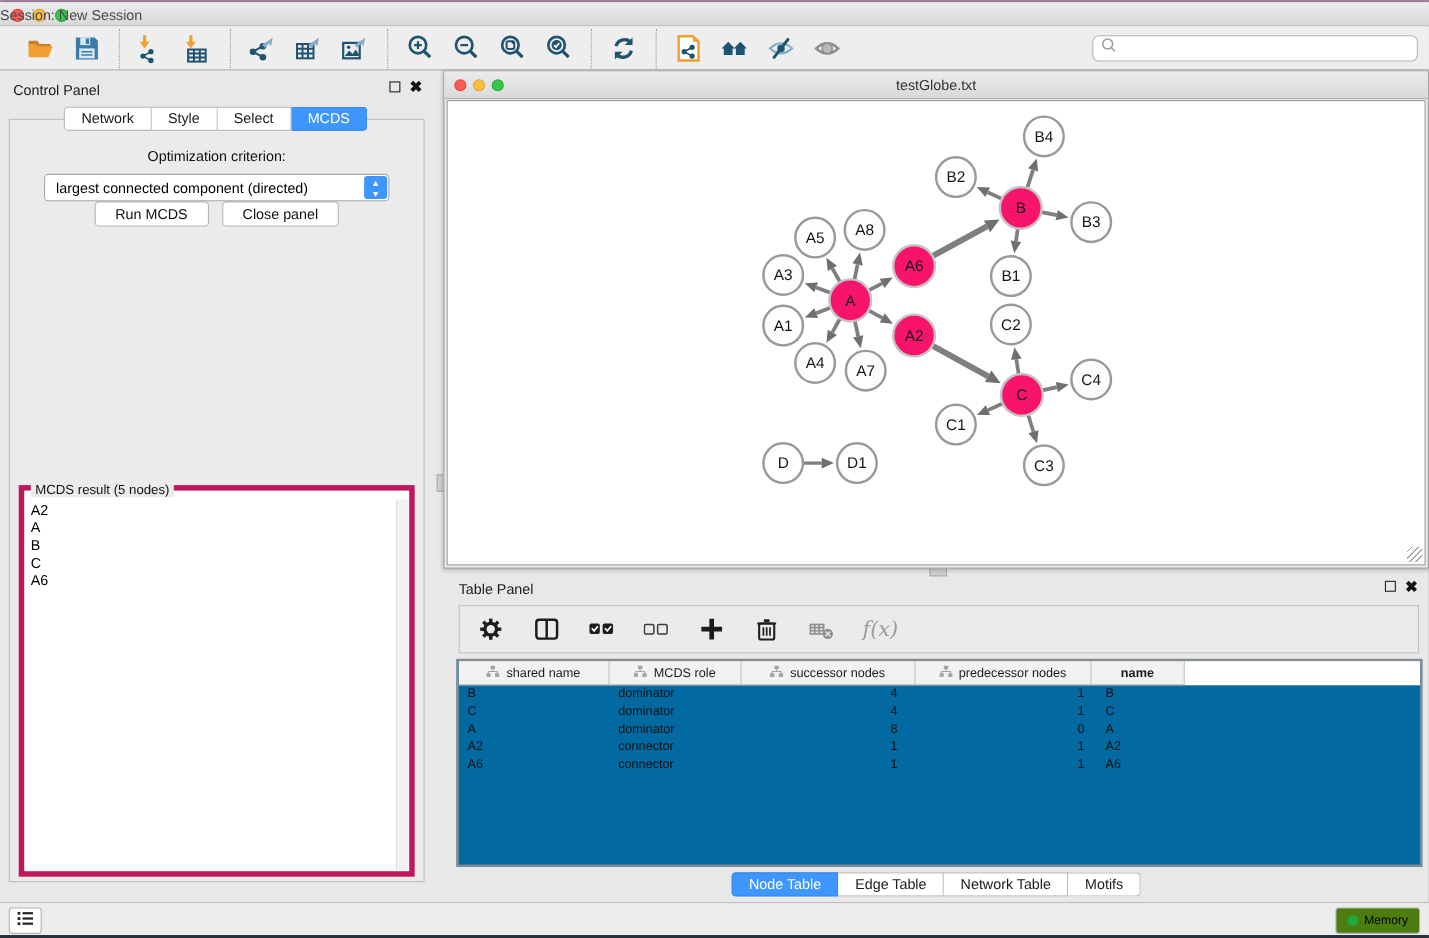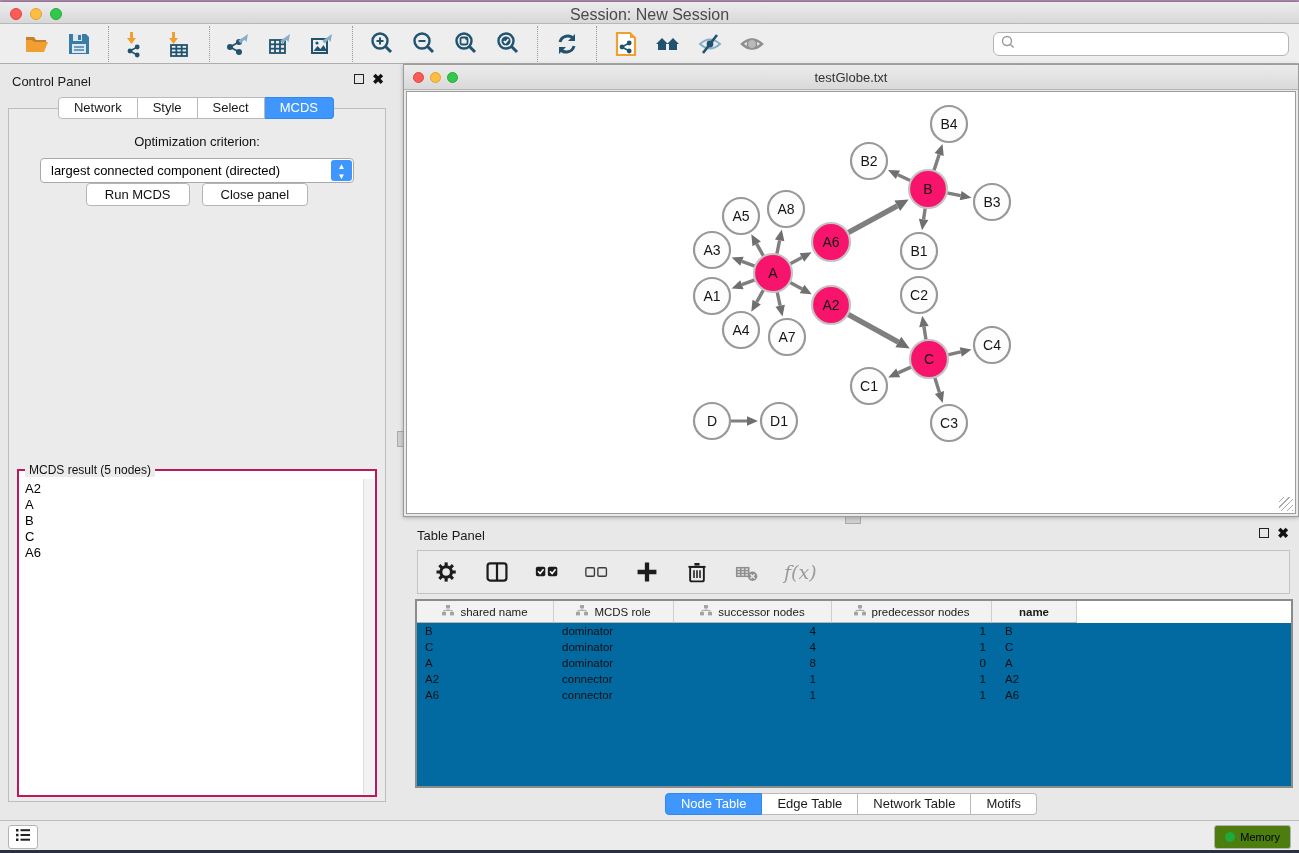--- a/index.html
+++ b/index.html
@@ -4,21 +4,21 @@
 <style>
   * { margin:0; padding:0; box-sizing:border-box; }
   html,body { width:1299px; height:853px; font-family:"Liberation Sans",sans-serif; background:#2e3742; overflow:hidden; }
   .app { position:absolute; left:0; top:2px; width:1299px; height:848px; background:#e8e8e8; box-shadow:0 0 4px rgba(0,0,0,.5); }
   .desktop-top { position:absolute; left:0; top:0; width:1299px; height:2px; background:#bc93bc; }
   .desktop-bottom { position:absolute; left:0; top:850px; width:1299px; height:3px; background:#273140; }
 
   
   .titlebar { position:absolute; left:0; top:0; width:100%; height:22px;
     background:linear-gradient(#ececec,#d8d8d8); border-bottom:1px solid #b7b7b7; }
-  .titlebar .title { position:absolute; left:0; right:0; top:4px; text-align:center; font-size:16px; color:#4a4a4a; }
+  .titlebar .title { position:absolute; left:0; right:0; top:4px; text-align:left; font-size:13px; color:#4a4a4a; }
   .lights { position:absolute; left:10px; top:6px; display:flex; gap:8px; }
   .light { width:12px; height:12px; border-radius:50%; }
   .light.red { background:#fc5b57; border:1px solid #e2443f;}
   .light.yellow { background:#fdbe41; border:1px solid #e0a133;}
   .light.green { background:#34c84a; border:1px solid #2aa93c;}
 
   
   .toolbar { position:absolute; left:0; top:22px; width:100%; height:40px; background:#eeeeee;
     border-bottom:1px solid #aeaeae; display:flex; align-items:center; padding-left:8px; }
   .tb-group { display:flex; align-items:center; gap:12px; padding:0 14px; height:36px; }
@@ -45,21 +45,21 @@
   .cp-body { position:absolute; left:8px; right:6px; top:44px; bottom:18px; background:#ebebeb;
     border:1px solid #bdbdbd; }
   .opt-label { margin-top:25px; text-align:center; font-size:13px; color:#111; }
   .select-box { position:relative; margin:9px auto 0; width:314px; height:25px; background:#fff;
     border:1px solid #a9a9a9; border-radius:4px; font-size:13px; line-height:23px; padding-left:10px; cursor:pointer; }
   .select-stepper { position:absolute; right:1px; top:1px; width:21px; height:21px; background:#3f97fd;
     border-radius:3px; color:#fff; font-size:8px; line-height:10px; text-align:center; padding-top:2px; }
   .cp-buttons { display:flex; justify-content:center; gap:12px; }
   .mac-btn { height:23px; background:#fff; border:1px solid #b5b5b5; border-radius:4px;
     font-size:13px; padding:0 18px; color:#111; cursor:pointer; font-family:"Liberation Sans",sans-serif; }
-  .result-group { position:absolute; left:8px; right:8px; top:332px; bottom:4px; border:2px solid #be185d; background:#fff;margin-top:28px; }
+  .result-group { position:absolute; left:8px; right:8px; top:332px; bottom:4px; border:5px solid #be185d; background:#fff; }
   .result-legend { position:absolute; left:6px; top:-8px; background:#ebebeb; padding:0 4px; font-size:12px; color:#111; }
   .result-list { position:absolute; left:1px; top:8px; right:12px; bottom:1px; background:#fff;
     font-size:13px; padding:2px 0 0 5px; overflow:hidden; }
   .result-list div { line-height:16px; }
   .result-scroll { position:absolute; right:1px; top:8px; bottom:1px; width:11px; background:#f2f2f2; border-left:1px solid #ddd; }
 
   
   .net-window { position:absolute; left:403px; top:62px; width:896px; height:453px;
     background:#e9e9e9; border:1px solid #9c9c9c; box-shadow:0 1px 4px rgba(0,0,0,.25); }
   .net-titlebar { position:absolute; left:0; top:0; right:0; height:25px;

